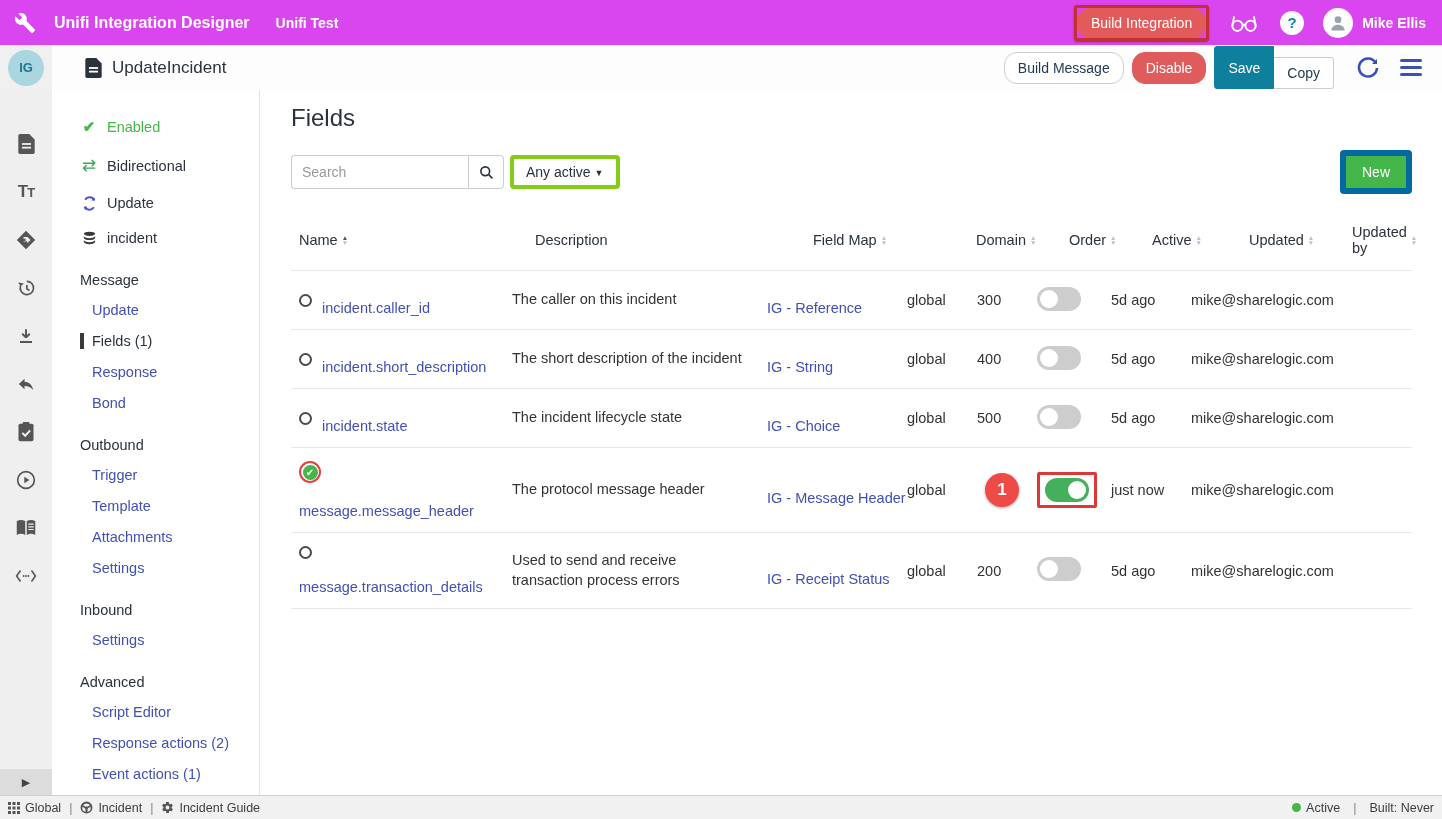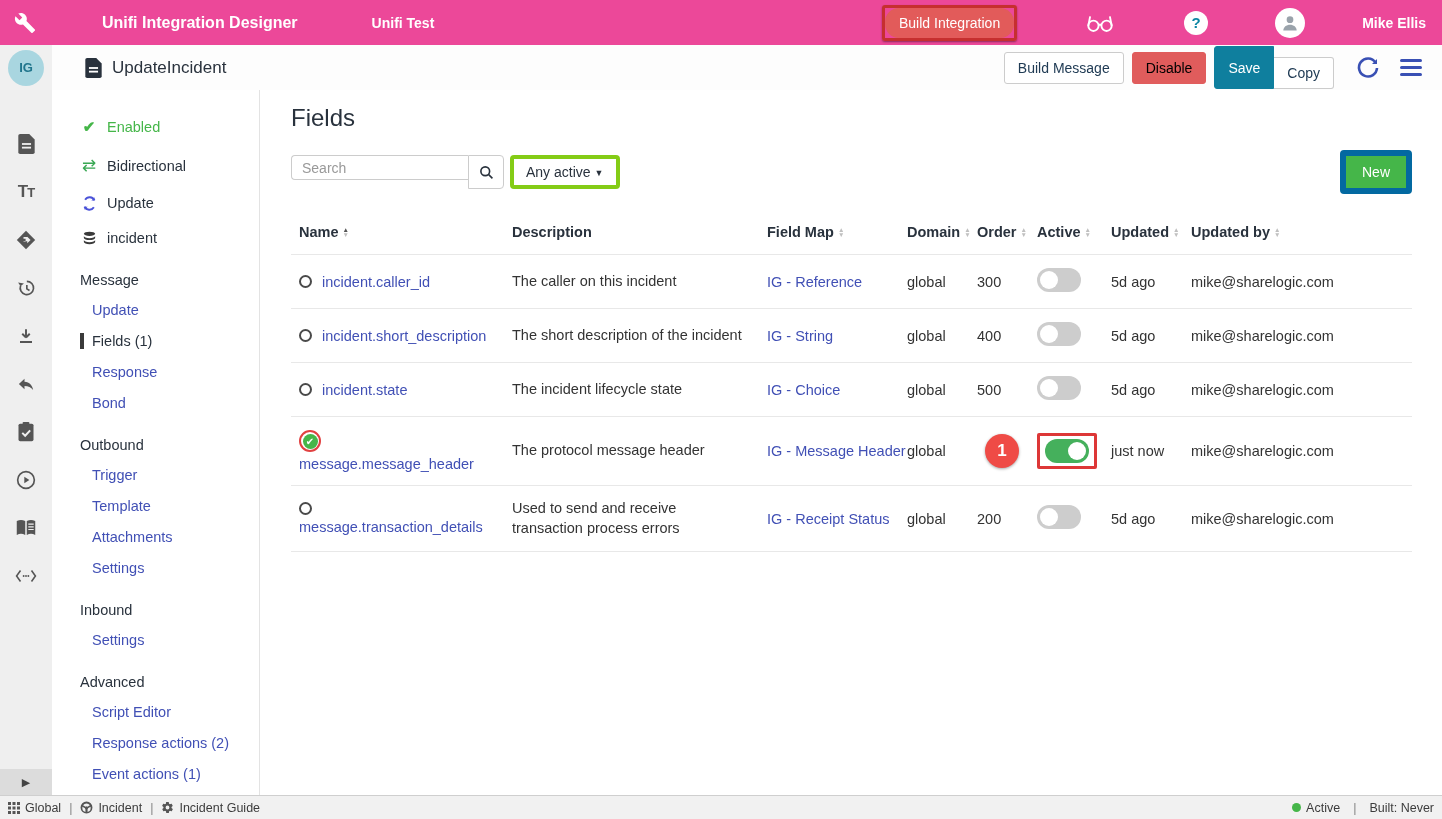--- a/index.html
+++ b/index.html
@@ -1,21 +1,21 @@
 <!DOCTYPE html>
 <html><head>
 <meta charset="utf-8">
 <style>
   * { margin:0; padding:0; box-sizing:border-box; }
   html,body { width:1442px; height:819px; overflow:hidden;
     font-family:"Liberation Sans", sans-serif; background:#fff; color:#333; }
 
   
   .topbar { position:fixed; left:0; top:0; width:1442px; height:45px;
-    background:#ec4899; display:flex; align-items:center; color:#fff; z-index:30;gap:48px; }
+    background:#d946ef; display:flex; align-items:center; color:#fff; z-index:30; }
   .topbar .wrench { margin:0 18px 0 14px; }
   .topbar .app-title { font-size:16px; font-weight:bold; margin-right:26px; }
   .topbar .app-sub { font-size:14px;font-weight:bold; }
   .topbar .spacer { flex:1; }
   .build-int-wrap { border:3px solid #c62f2f; border-radius:3px; box-shadow:0 1px 2px rgba(0,0,0,.4); margin-right:18px; }
   .build-int-btn { background:#e25b5a; color:#fff; border:none; font-size:14px;
     padding:7px 14px; border-radius:14px; font-family:inherit; cursor:pointer; }
   .top-icon { width:34px; height:34px; display:flex; align-items:center; justify-content:center; margin-right:14px; }
   .q-circle { width:24px; height:24px; background:#fff; color:#0b86a3; border-radius:50%;
     font-weight:bold; font-size:15px; display:flex; align-items:center; justify-content:center; }
@@ -26,22 +26,22 @@
   
   .appbar-corner { position:fixed; left:0; top:45px; width:52px; height:45px; background:#f0f0f0; z-index:21;
     display:flex; align-items:center; justify-content:center; }
   .ig-avatar { width:36px; height:36px; border-radius:50%; background:#a9d6e0; color:#20758c;
     font-size:13px; font-weight:bold; display:flex; align-items:center; justify-content:center; }
   .appbar { position:fixed; left:52px; top:45px; width:1390px; height:45px; background:#fdfdfd; z-index:20;
     display:flex; align-items:center; }
   .appbar .doc-ic { margin:0 10px 0 33px; }
   .appbar .wf-title { font-size:17px; color:#29323d; }
   .appbar .spacer { flex:1; }
-  .btn { font-family:inherit; font-size:14px; padding:7px 13px; border-radius:3px; cursor:pointer; border:1px solid #ccc; background:#fff; color:#213c55; }
-  .btn-disable { background:#e05c5c; border-color:#e05c5c; color:#000000; margin-left:8px; }
+  .btn { font-family:inherit; font-size:14px; padding:7px 13px; border-radius:13px; cursor:pointer; border:1px solid #ccc; background:#fff; color:#213c55; }
+  .btn-disable { background:#e05c5c; border-color:#e05c5c; color:#ffffff; margin-left:8px; }
   .btn-group { display:inline-flex; margin-left:8px; }
   .btn-save { background:#0f7f9e; border:1px solid #0f7f9e; color:#fff; border-radius:3px 0 0 3px; }
   .btn-copy { border-radius:0 3px 3px 0; border-left:none;margin-top:11px; }
   .refresh-ic { margin:0 20px 0 22px; cursor:pointer; }
   .hamburger { margin-right:20px; cursor:pointer; display:flex; flex-direction:column; gap:4px; }
   .hamburger span { display:block; width:22px; height:3px; background:#3950b4; border-radius:2px; }
 
   
   .rail { position:fixed; left:0; top:90px; bottom:24px; width:52px; background:#efefef; z-index:10;
     display:flex; flex-direction:column; align-items:center; padding-top:30px; gap:0; }
@@ -62,49 +62,49 @@
   .nav-group { margin-top:26px; }
   .nav-group-header { color:#29323d; margin-bottom:14px; }
   .nav-link { color:#4150b5; margin:0 0 15px 12px; cursor:pointer; }
   .nav-link.active { color:#29323d; border-left:4px solid #3a3a3a; padding-left:8px; margin-left:0; cursor:default; }
 
   
   .main { position:absolute; left:260px; top:90px; width:1182px; height:705px; background:#fff; padding:14px 30px 0 31px; }
   .page-title { font-size:24px; color:#29323d; margin-bottom:18px; }
   .controls { display:flex; align-items:center; margin-bottom:18px; }
   .search-wrap { display:flex; }
-  .search-input { width:177px; height:25px; border:1px solid #ccc; border-right:none; border-radius:4px 0 0 4px;
+  .search-input { width:177px; height:34px; border:1px solid #ccc; border-right:none; border-radius:4px 0 0 4px;
     padding:0 10px; font-size:14px; font-family:inherit; color:#333; outline:none; }
   .search-input::placeholder { color:#999; }
   .search-btn { width:36px; height:34px; border:1px solid #ccc; background:#fff; border-radius:0 4px 4px 0; cursor:pointer;
     font-size:15px; color:#29323d; }
   .filter-btn { margin-left:6px; height:34px; border:4px solid #84cc16; background:#fff; border-radius:4px;
     font-size:14px; font-family:inherit; color:#29323d; padding:0 12px; cursor:pointer; }
   .filter-btn .caret { font-size:9px; position:relative; top:-1px; margin-left:4px; }
   .new-btn { margin-left:auto; background:#45b649; border:6px solid #0369a1; color:#fff;
     font-size:14px; font-family:inherit; padding:8px 16px; border-radius:4px; cursor:pointer; }
 
   
   .tbl { width:1121px; font-size:14.5px; }
   .tbl-header, .tbl-row { display:grid;
     grid-template-columns: 213px 255px 140px 70px 60px 74px 80px 1fr;
     align-items:center; }
-  .tbl-header { color:#29323d; font-weight:bold; padding:12px 0 14px 8px; }
+  .tbl-header { color:#29323d; font-weight:normal; padding:12px 0 14px 8px;gap:23px; }
   .th { display:flex; align-items:center; gap:4px; cursor:pointer; }
   .sort { display:inline-flex; flex-direction:column; line-height:5px; font-size:6.5px; color:#c0c0c0; }
   .sort .up.dark { color:#555; }
   .tbl-row { border-top:1px solid #e8e8e8; padding:13px 0 13px 8px; min-height:46px; }
   .tbl-row:last-child { border-bottom:1px solid #e8e8e8; }
   .name-cell { display:flex; align-items:center; flex-wrap:wrap; gap:4px 10px; padding-right:14px; }
   .radio-ic { width:13px; height:13px; border:2px solid #4a4a4a; border-radius:50%; flex:0 0 auto; }
   .check-ic { width:22px; height:22px; border:2px solid #e14141; border-radius:50%; flex:0 0 auto;
     display:flex; align-items:center; justify-content:center; background:#fff; }
   .check-ic .inner { width:15px; height:15px; background:#45b649; border-radius:50%; color:#fff;
     font-size:10px; display:flex; align-items:center; justify-content:center; }
-  .lnk { color:#4150b5; cursor:pointer; text-decoration:none; }
+  .lnk { color:#4150b5; cursor:pointer; text-decoration:none;margin-top:16px; }
   .desc-cell { padding-right:20px; line-height:1.35; }
   .order-cell { position:relative; }
   .toggle { width:44px; height:24px; border-radius:12px; background:#cdcdcd; position:relative; cursor:pointer; display:inline-block; }
   .toggle .knob { width:18px; height:18px; background:#fff; border-radius:50%; position:absolute; top:3px; left:3px; }
   .toggle.on { background:#45b05c; }
   .toggle.on .knob { left:auto; right:3px; }
   .toggle-annot { display:inline-block; border:3px solid #dd3737; padding:3px 5px; border-radius:2px; line-height:0; }
   .step-badge { position:absolute; left:8px; top:50%; transform:translateY(-50%);
     width:34px; height:34px; background:#ef4b46; border-radius:50%; color:#fff;
     font-size:17px; font-weight:bold; display:flex; align-items:center; justify-content:center;

